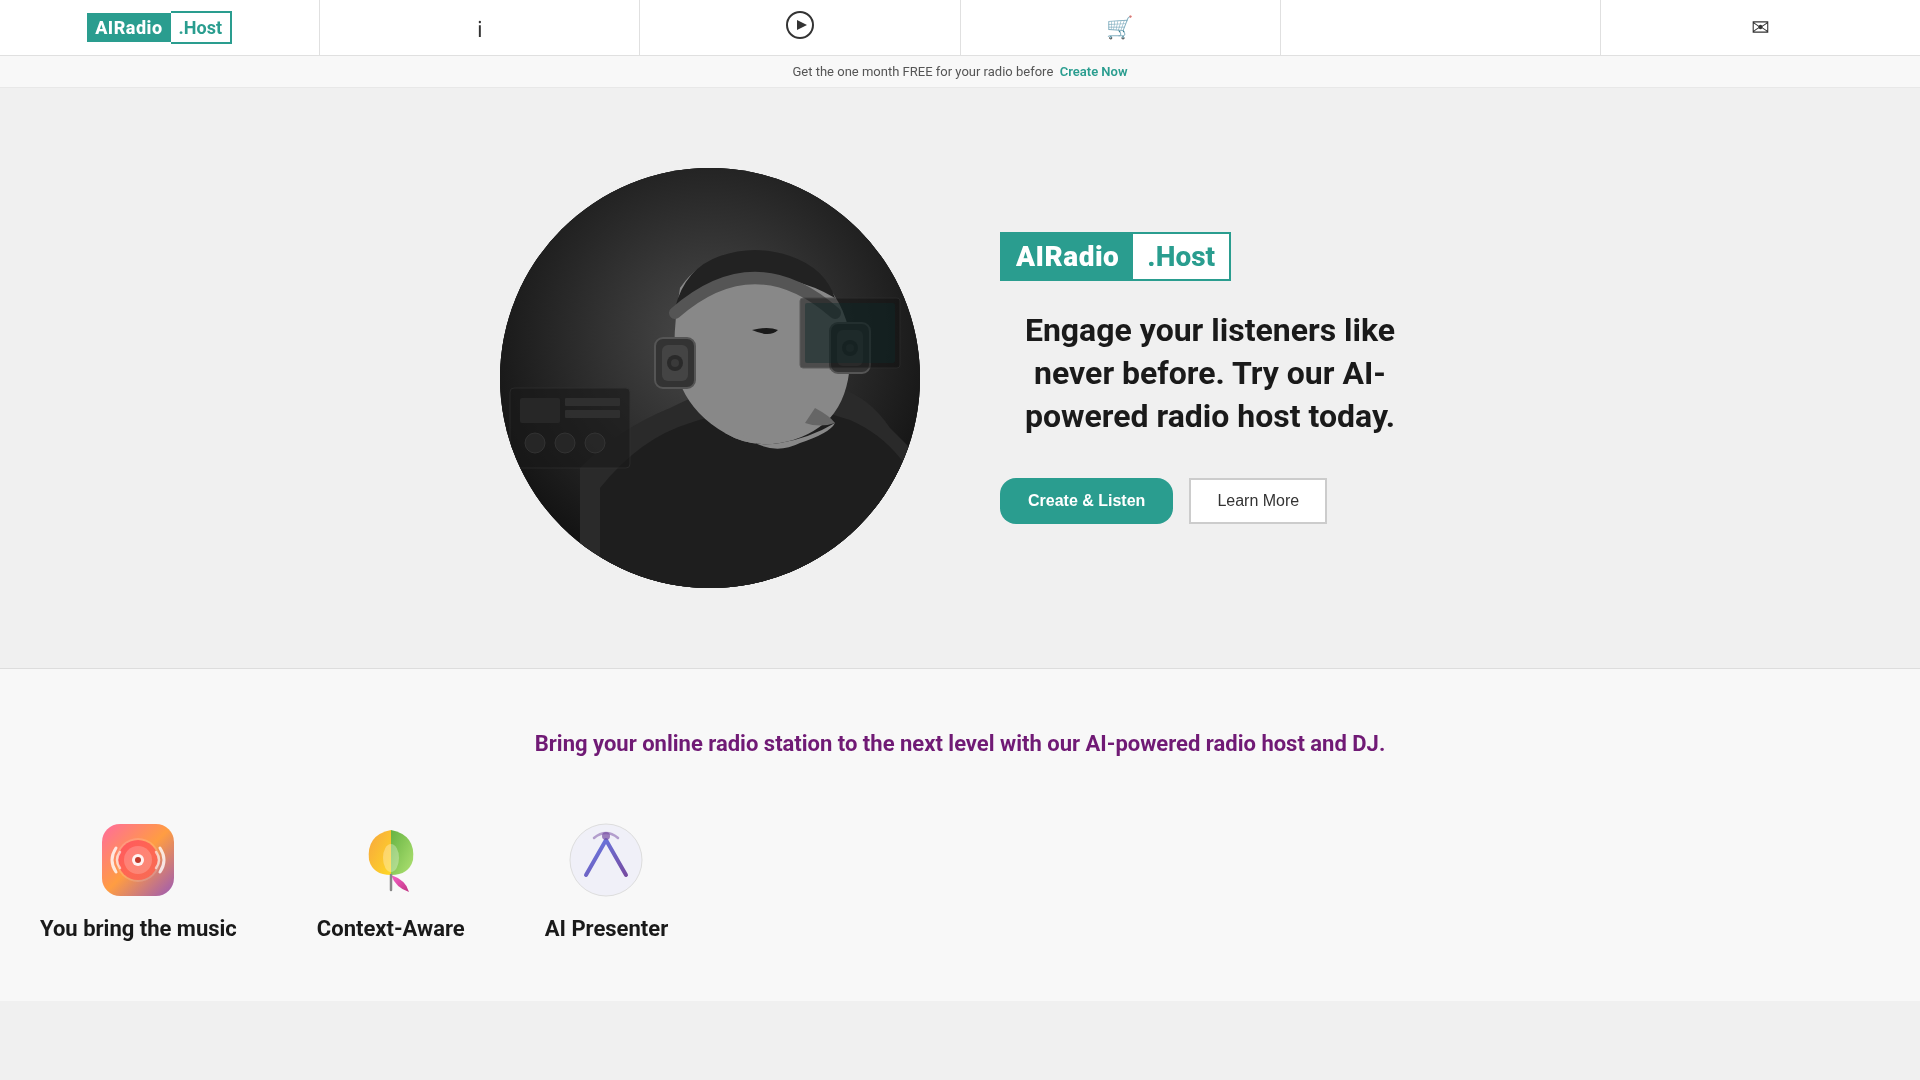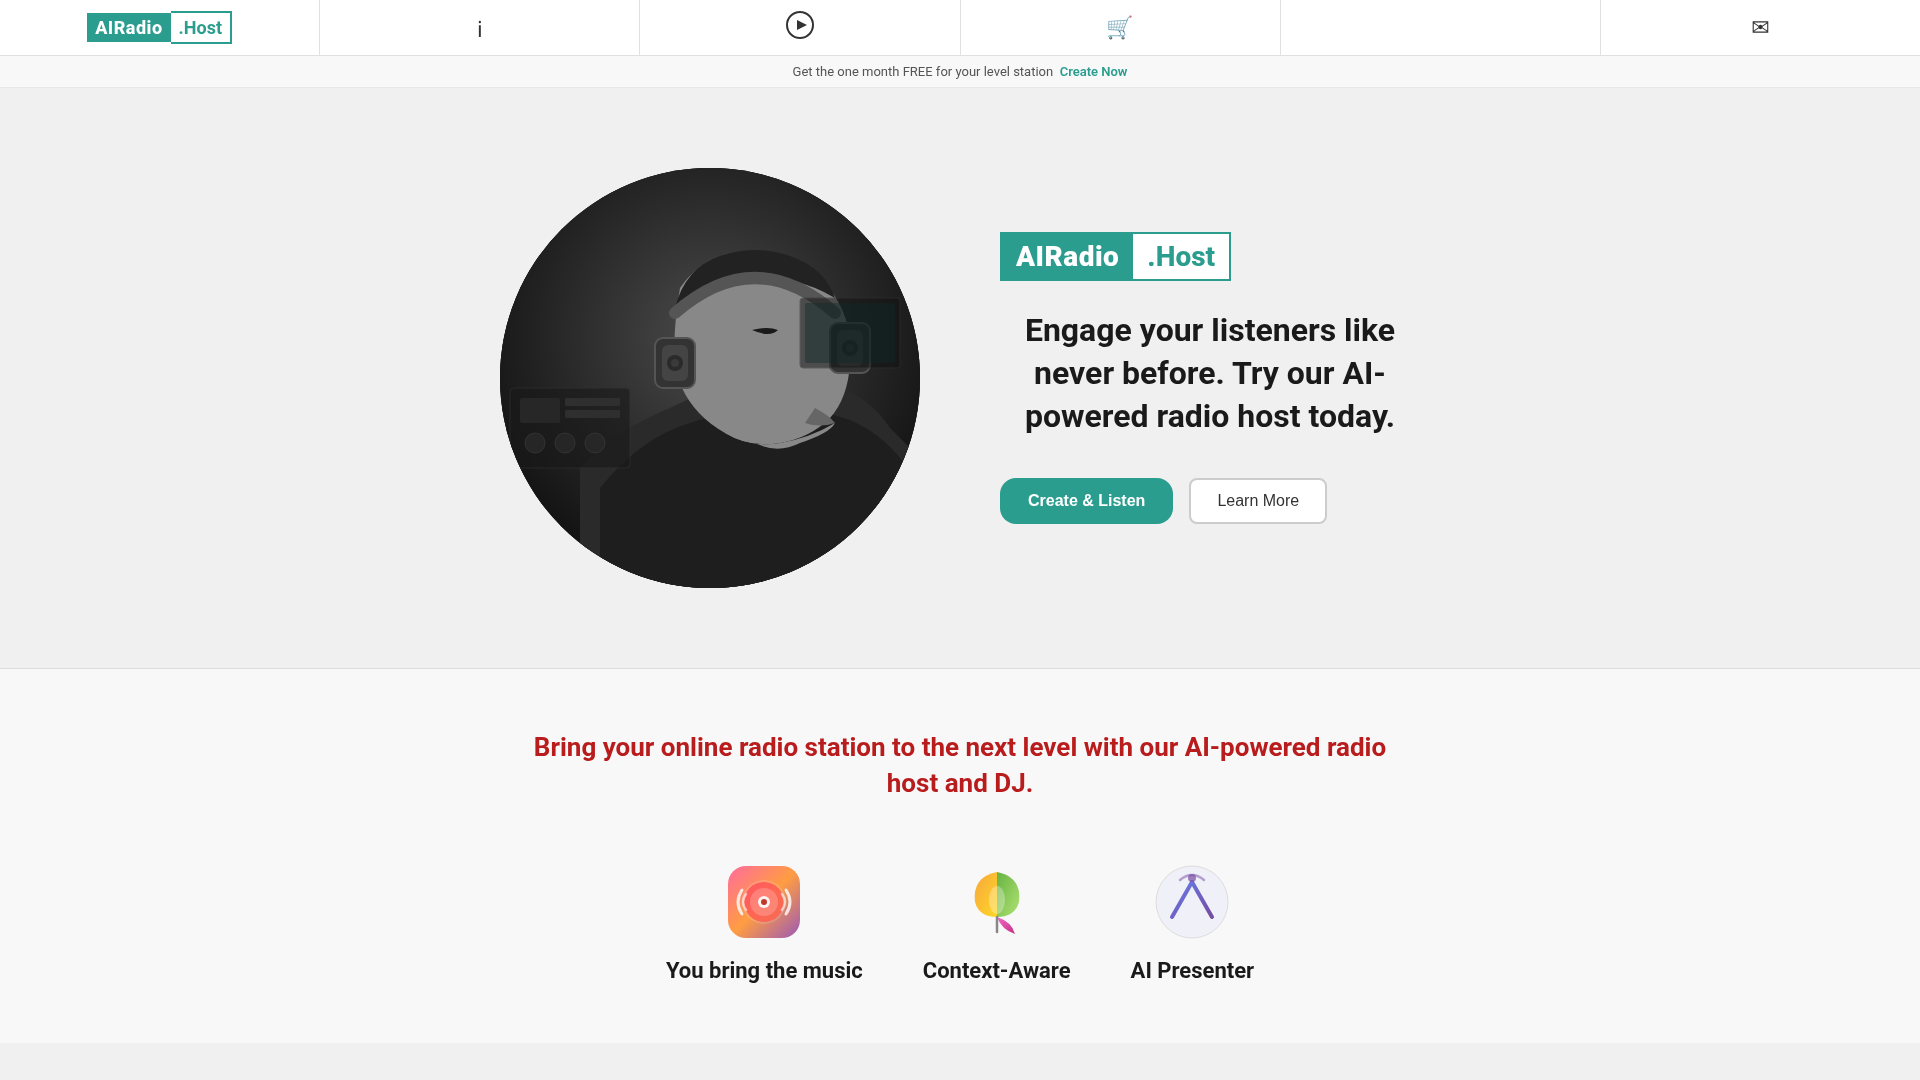--- a/index.html
+++ b/index.html
@@ -173,52 +173,51 @@
       white-space: nowrap;
     }
 
     .btn-secondary {
       background: white;
       color: #333;
       border: 2px solid #ccc;
       padding: 12px 26px;
       font-size: 16px;
       font-weight: 500;
-      border-radius: 8px;
+      border-radius: 0;
       cursor: pointer;
       white-space: nowrap;
     }
 
     
     .section-divider {
       border: none;
       border-top: 1px solid #ddd;
       margin: 0;
     }
 
     
     .features-section {
       background: #f8f8f8;
       padding: 60px 40px 40px;
       text-align: center;
     }
 
     .features-heading {
-      font-size: 26px;
+      font-size: 22px;
       font-weight: 700;
-      color: #b91c1c;
+      color: #701a75;
       max-width: 900px;
       margin: 0 auto 60px;
       line-height: 1.4;
     }
 
     .features-grid {
       display: flex;
-      justify-content: center;
-      gap: 60px;
+      gap: 80px;
       padding-bottom: 20px;
     }
 
     .feature-item {
       display: flex;
       flex-direction: column;
       align-items: center;
       gap: 16px;
       max-width: 200px;
     }
@@ -267,21 +266,21 @@
 
   <div class="navbar-section">
   </div>
 
   <div class="navbar-section">
     <span class="nav-icon">✉</span>
   </div>
 </nav>
 
 <div class="announcement-bar">
-  <span>Get the one month FREE for your level station</span>
+  <span>Get the one month FREE for your radio before</span>
   &nbsp;<a href="#">Create Now</a>
 </div>
 
 <section class="hero-section">
 
   <div class="hero-image-container">
     <div class="hero-image-circle">
 
       <svg class="hero-portrait" viewBox="0 0 420 420" xmlns="http://www.w3.org/2000/svg">
         <rect width="420" height="420" fill="#1a1a1a"></rect>

